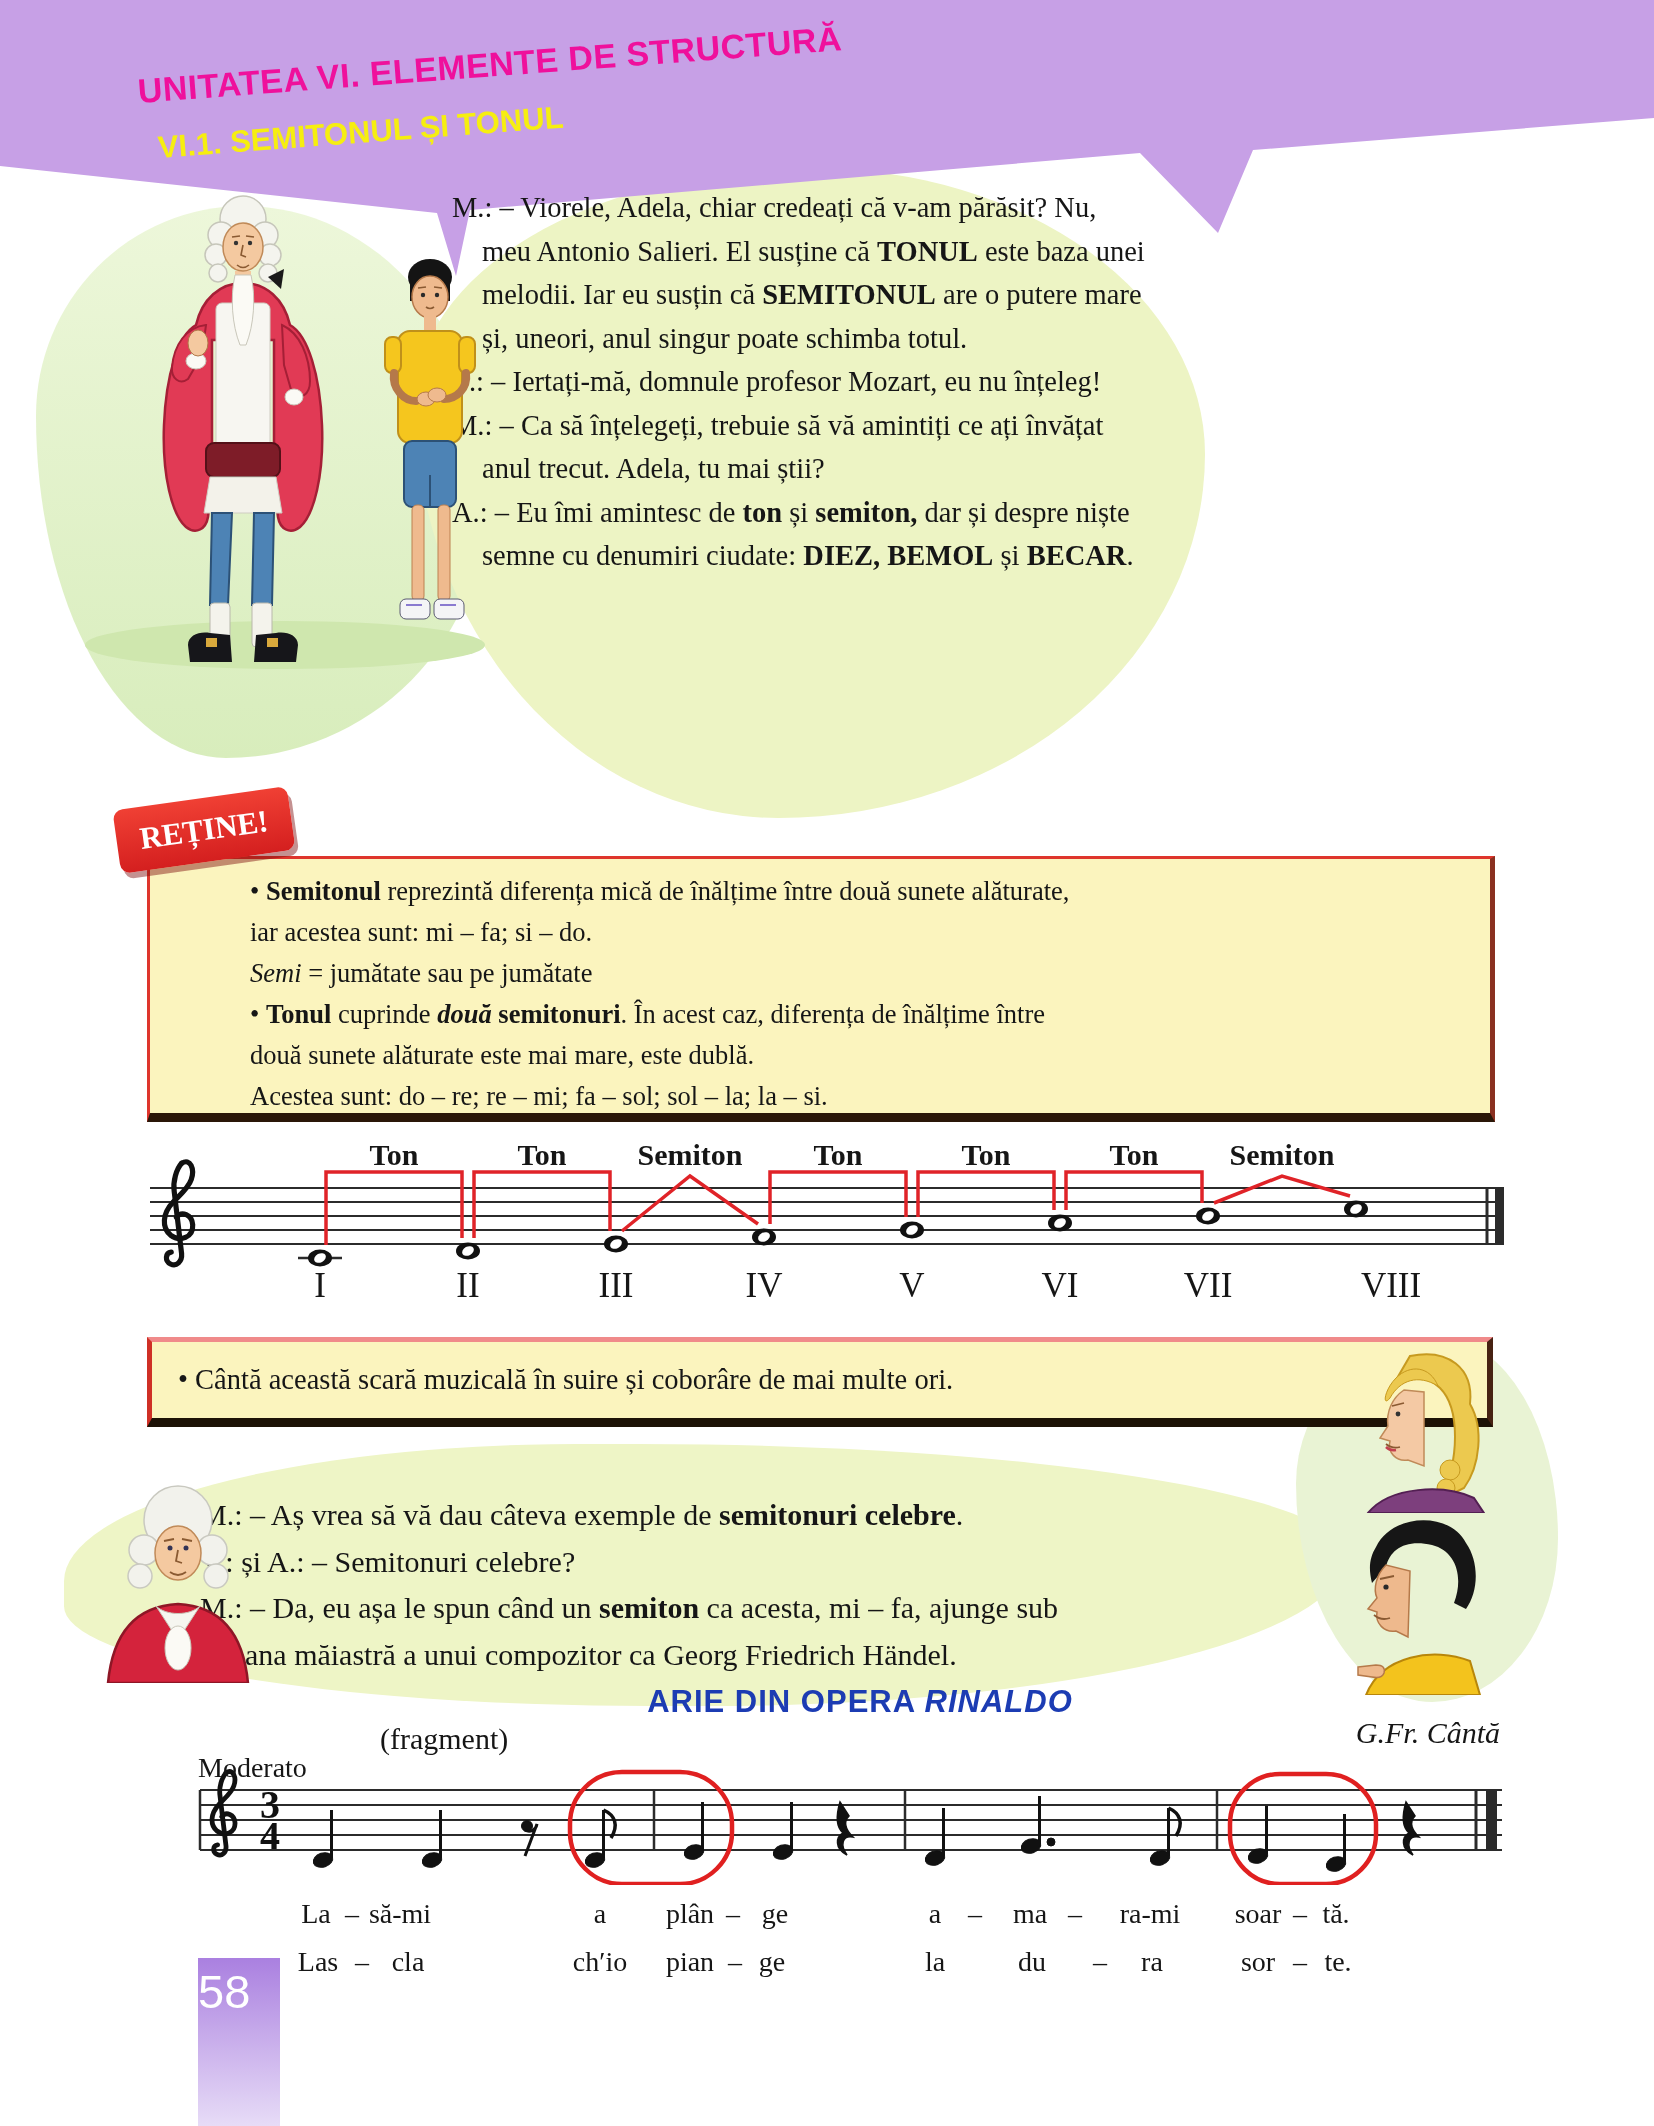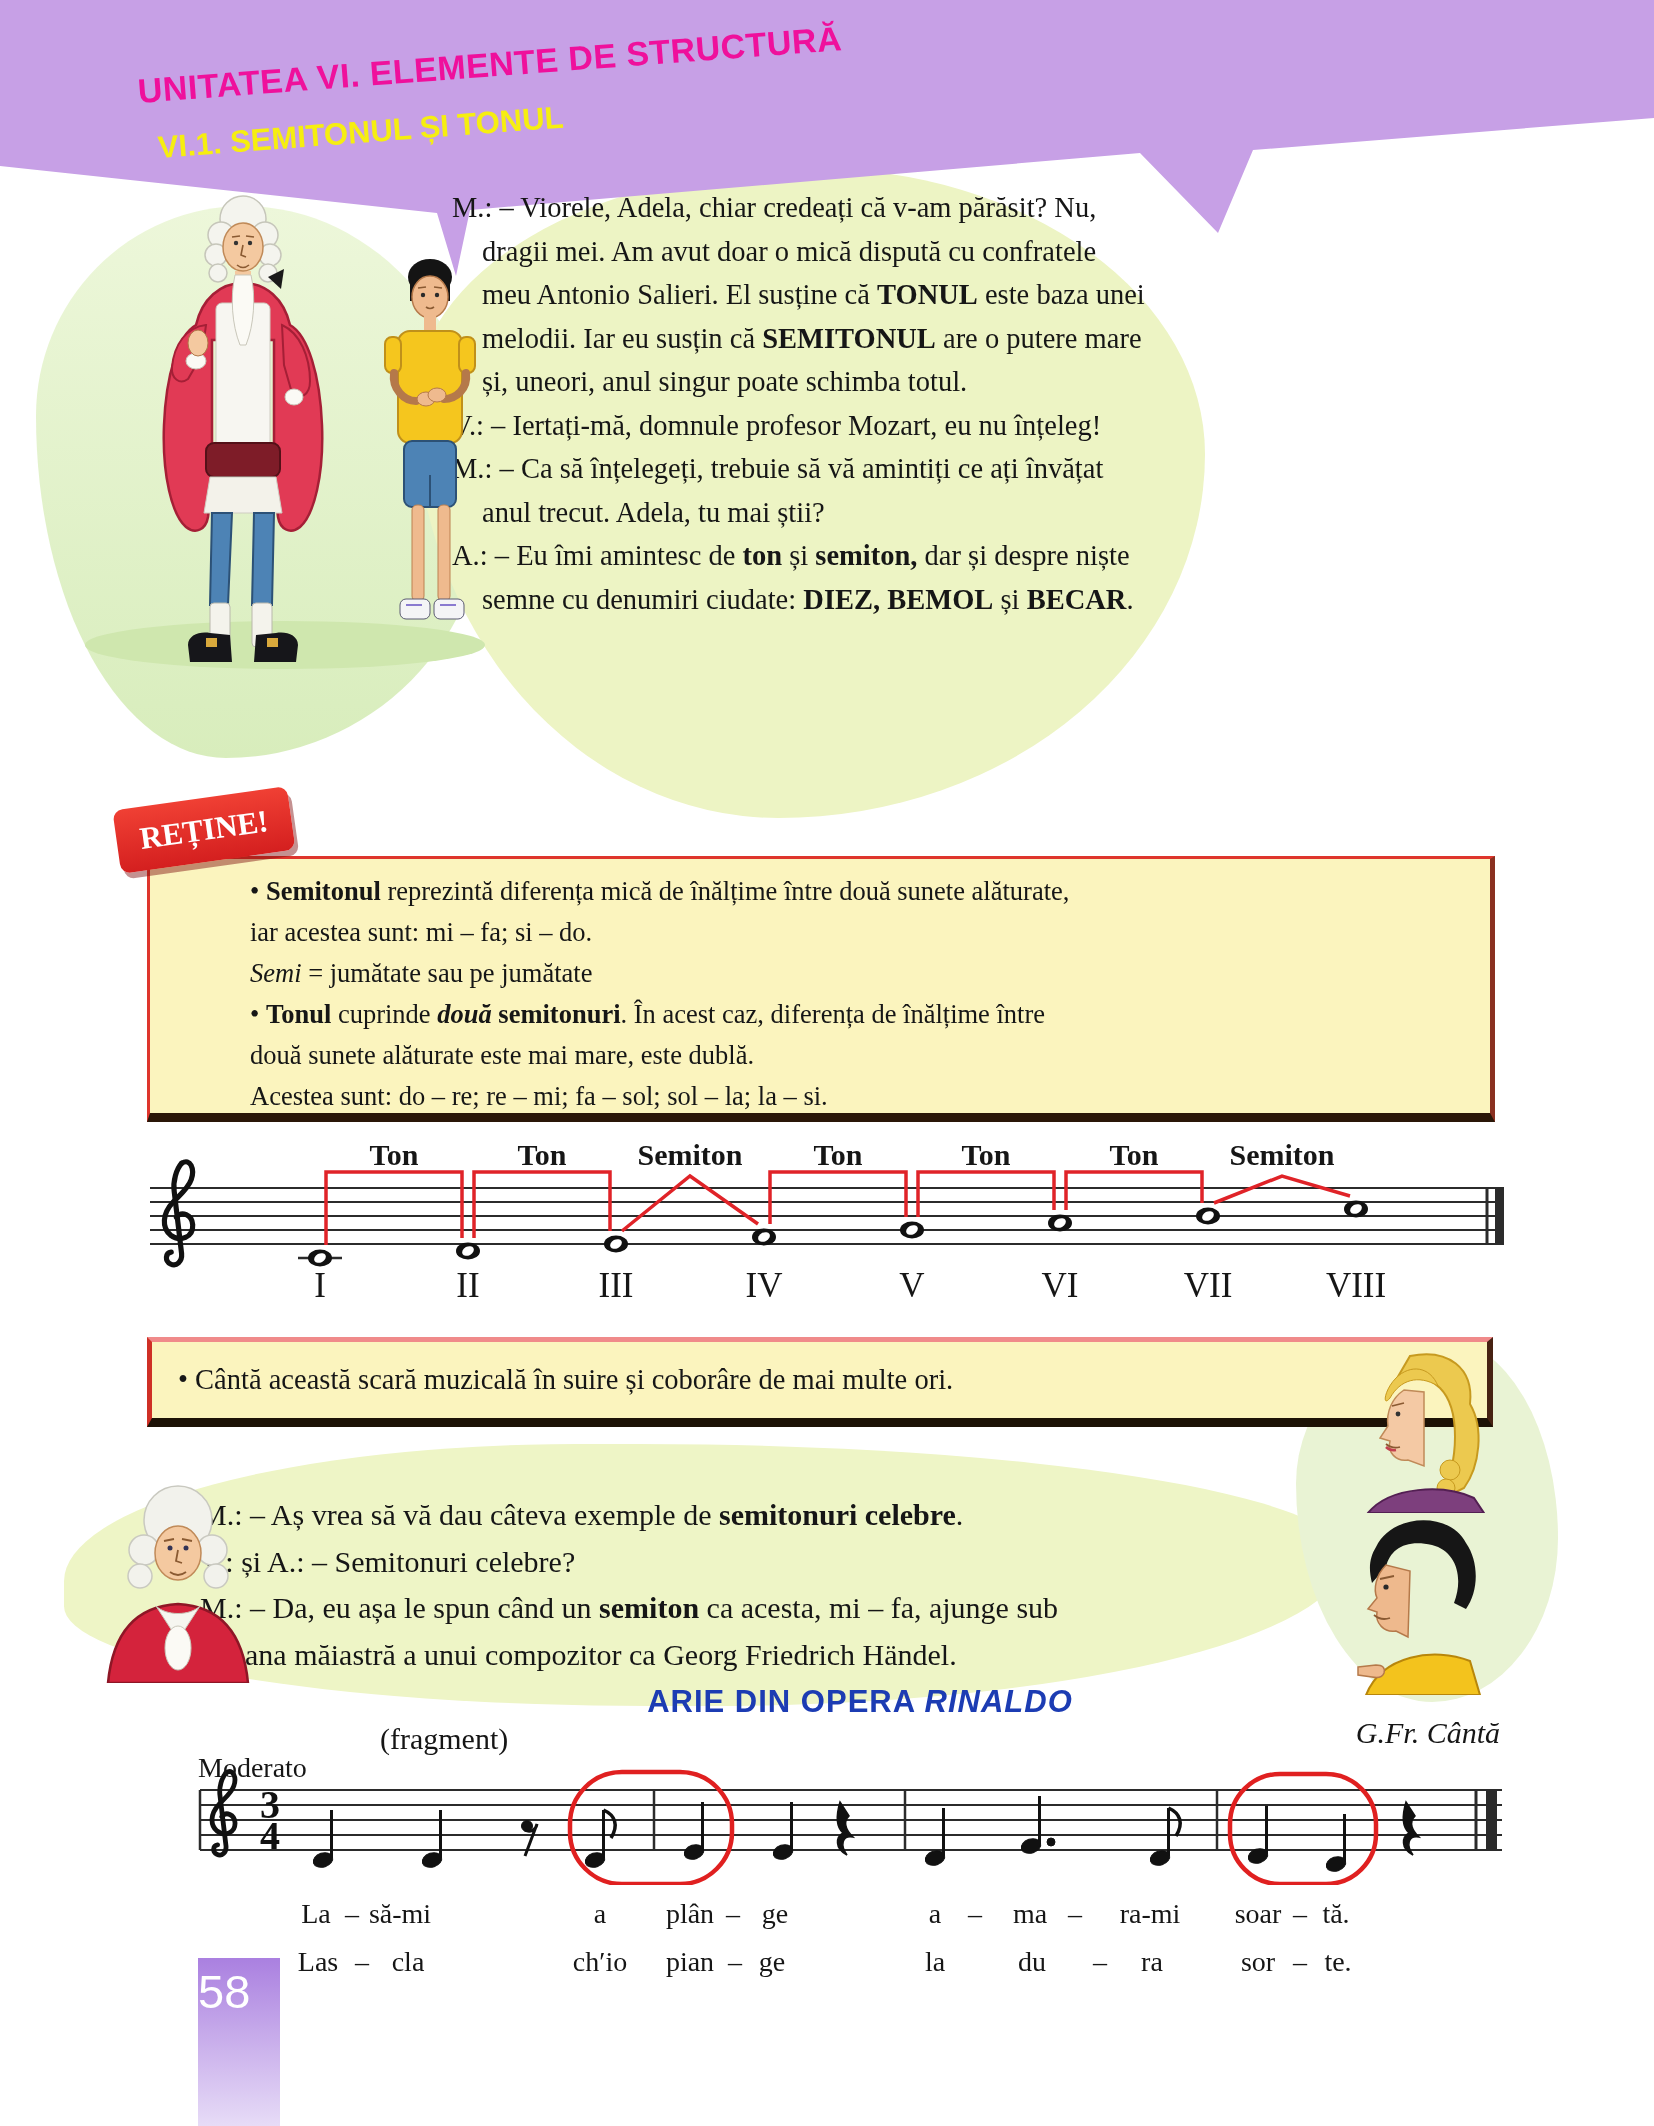--- a/index.html
+++ b/index.html
@@ -136,21 +136,20 @@
     <path d="M370 300 L370 332" stroke="#2c5176" stroke-width="2"></path>
     <rect x="352" y="330" width="12" height="96" rx="5" fill="#efba8e" stroke="#bc8050"></rect>
     <rect x="378" y="330" width="12" height="96" rx="5" fill="#efba8e" stroke="#bc8050"></rect>
     <rect x="340" y="424" width="30" height="20" rx="6" fill="#f4f4f6" stroke="#5a5a72"></rect>
     <rect x="374" y="424" width="30" height="20" rx="6" fill="#f4f4f6" stroke="#5a5a72"></rect>
     <path d="M346 430 L362 430 M380 430 L396 430" stroke="#8a7ad0" stroke-width="2"></path>
   </svg>
 
   <div class="abs dlg d1">
       <div class="rline"><span>M.: – Viorele, Adela, chiar credeați că v-am părăsit? Nu,</span></div>
-      <div class="rline ind"><span>dragii mei. Am avut doar o mică dispută cu confratele</span></div>
       <div class="rline ind"><span>meu Antonio Salieri. El susține că </span><span class="b">TONUL</span><span> este baza unei</span></div>
       <div class="rline ind"><span>melodii. Iar eu susțin că </span><span class="b">SEMITONUL</span><span> are o putere mare</span></div>
       <div class="rline ind"><span>și, uneori, anul singur poate schimba totul.</span></div>
       <div class="rline"><span>V.: – Iertați-mă, domnule profesor Mozart, eu nu înțeleg!</span></div>
       <div class="rline"><span>M.: – Ca să înțelegeți, trebuie să vă amintiți ce ați învățat</span></div>
       <div class="rline ind"><span>anul trecut. Adela, tu mai știi?</span></div>
       <div class="rline"><span>A.: – Eu îmi amintesc de </span><span class="b">ton</span><span> și </span><span class="b">semiton,</span><span> dar și despre niște</span></div>
       <div class="rline ind"><span>semne cu denumiri ciudate: </span><span class="b">DIEZ, BEMOL</span><span> și </span><span class="b">BECAR</span><span>.</span></div>
     </div>
 
@@ -238,21 +237,21 @@
       <div class="ivl" style="left: 1282px;">Semiton</div>
     </div>
   <div class="abs labels-layer">
       <div class="deg" style="left: 320px;">I</div>
       <div class="deg" style="left: 468px;">II</div>
       <div class="deg" style="left: 616px;">III</div>
       <div class="deg" style="left: 764px;">IV</div>
       <div class="deg" style="left: 912px;">V</div>
       <div class="deg" style="left: 1060px;">VI</div>
       <div class="deg" style="left: 1208px;">VII</div>
-      <div class="deg" style="left: 1356px;">VIII</div>
+      <div class="deg" style="left: 1391px;">VIII</div>
     </div>
 
   <div class="abs task-box">
     <span>• Cântă această scară muzicală în suire și coborâre de mai multe ori.</span>
   </div>
 
   <svg class="abs portrait" style="left:88px;top:1458px" width="180" height="225" viewBox="0 0 180 225">
     <path d="M20 225 C25 172 50 148 90 146 C130 148 155 172 160 225 Z" fill="#d4233c" stroke="#8e1626" stroke-width="2.5"></path>
     <circle cx="90" cy="62" r="34" fill="#f2f2ec" stroke="#c9c9c0" stroke-width="1.5"></circle>
     <circle cx="56" cy="92" r="15" fill="#f2f2ec" stroke="#c9c9c0" stroke-width="1.5"></circle>

